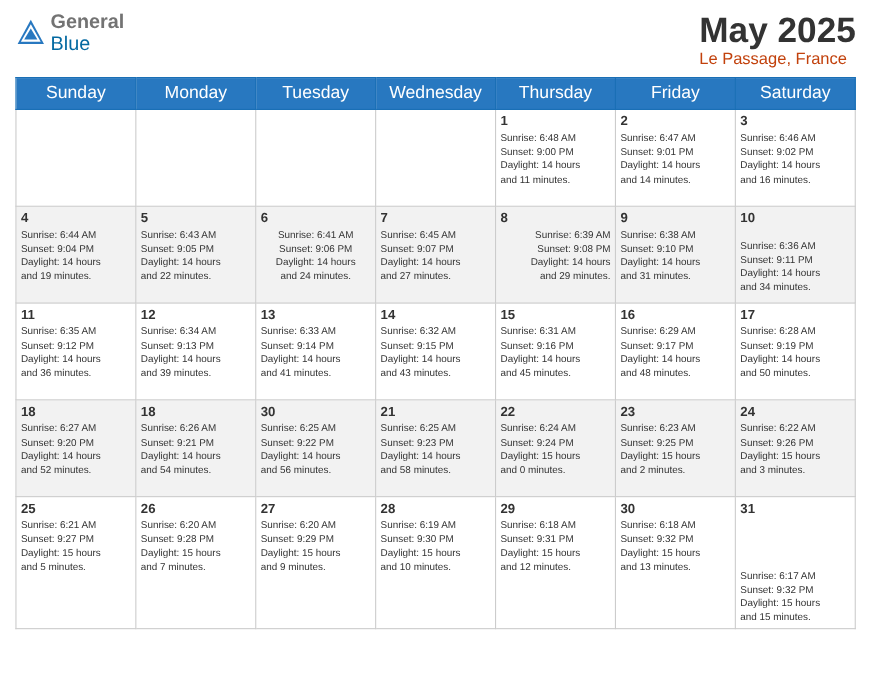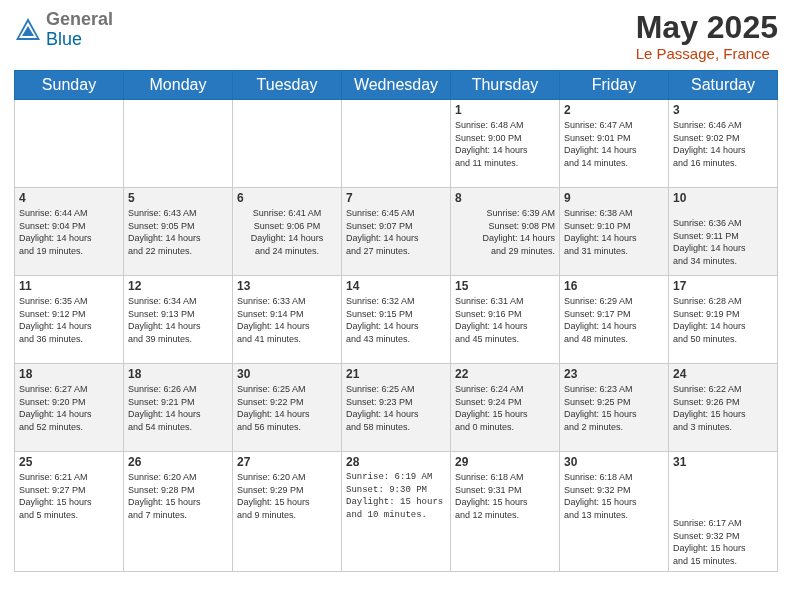--- a/index.html
+++ b/index.html
@@ -333,21 +333,21 @@
           </td>
           <td>
             <span class="day-num">27</span>
             <div class="day-info" style="white-space: pre-line;">Sunrise: 6:20 AM
 Sunset: 9:29 PM
 Daylight: 15 hours
 and 9 minutes.</div>
           </td>
           <td>
             <span class="day-num">28</span>
-            <div class="day-info" style="white-space: pre-line; font-family: Liberation Mono, monospace;">Sunrise: 6:19 AM
+            <div class="day-info" style="white-space: pre-line;">Sunrise: 6:19 AM
 Sunset: 9:30 PM
 Daylight: 15 hours
 and 10 minutes.</div>
           </td>
           <td>
             <span class="day-num">29</span>
             <div class="day-info" style="white-space: pre-line;">Sunrise: 6:18 AM
 Sunset: 9:31 PM
 Daylight: 15 hours
 and 12 minutes.</div>

